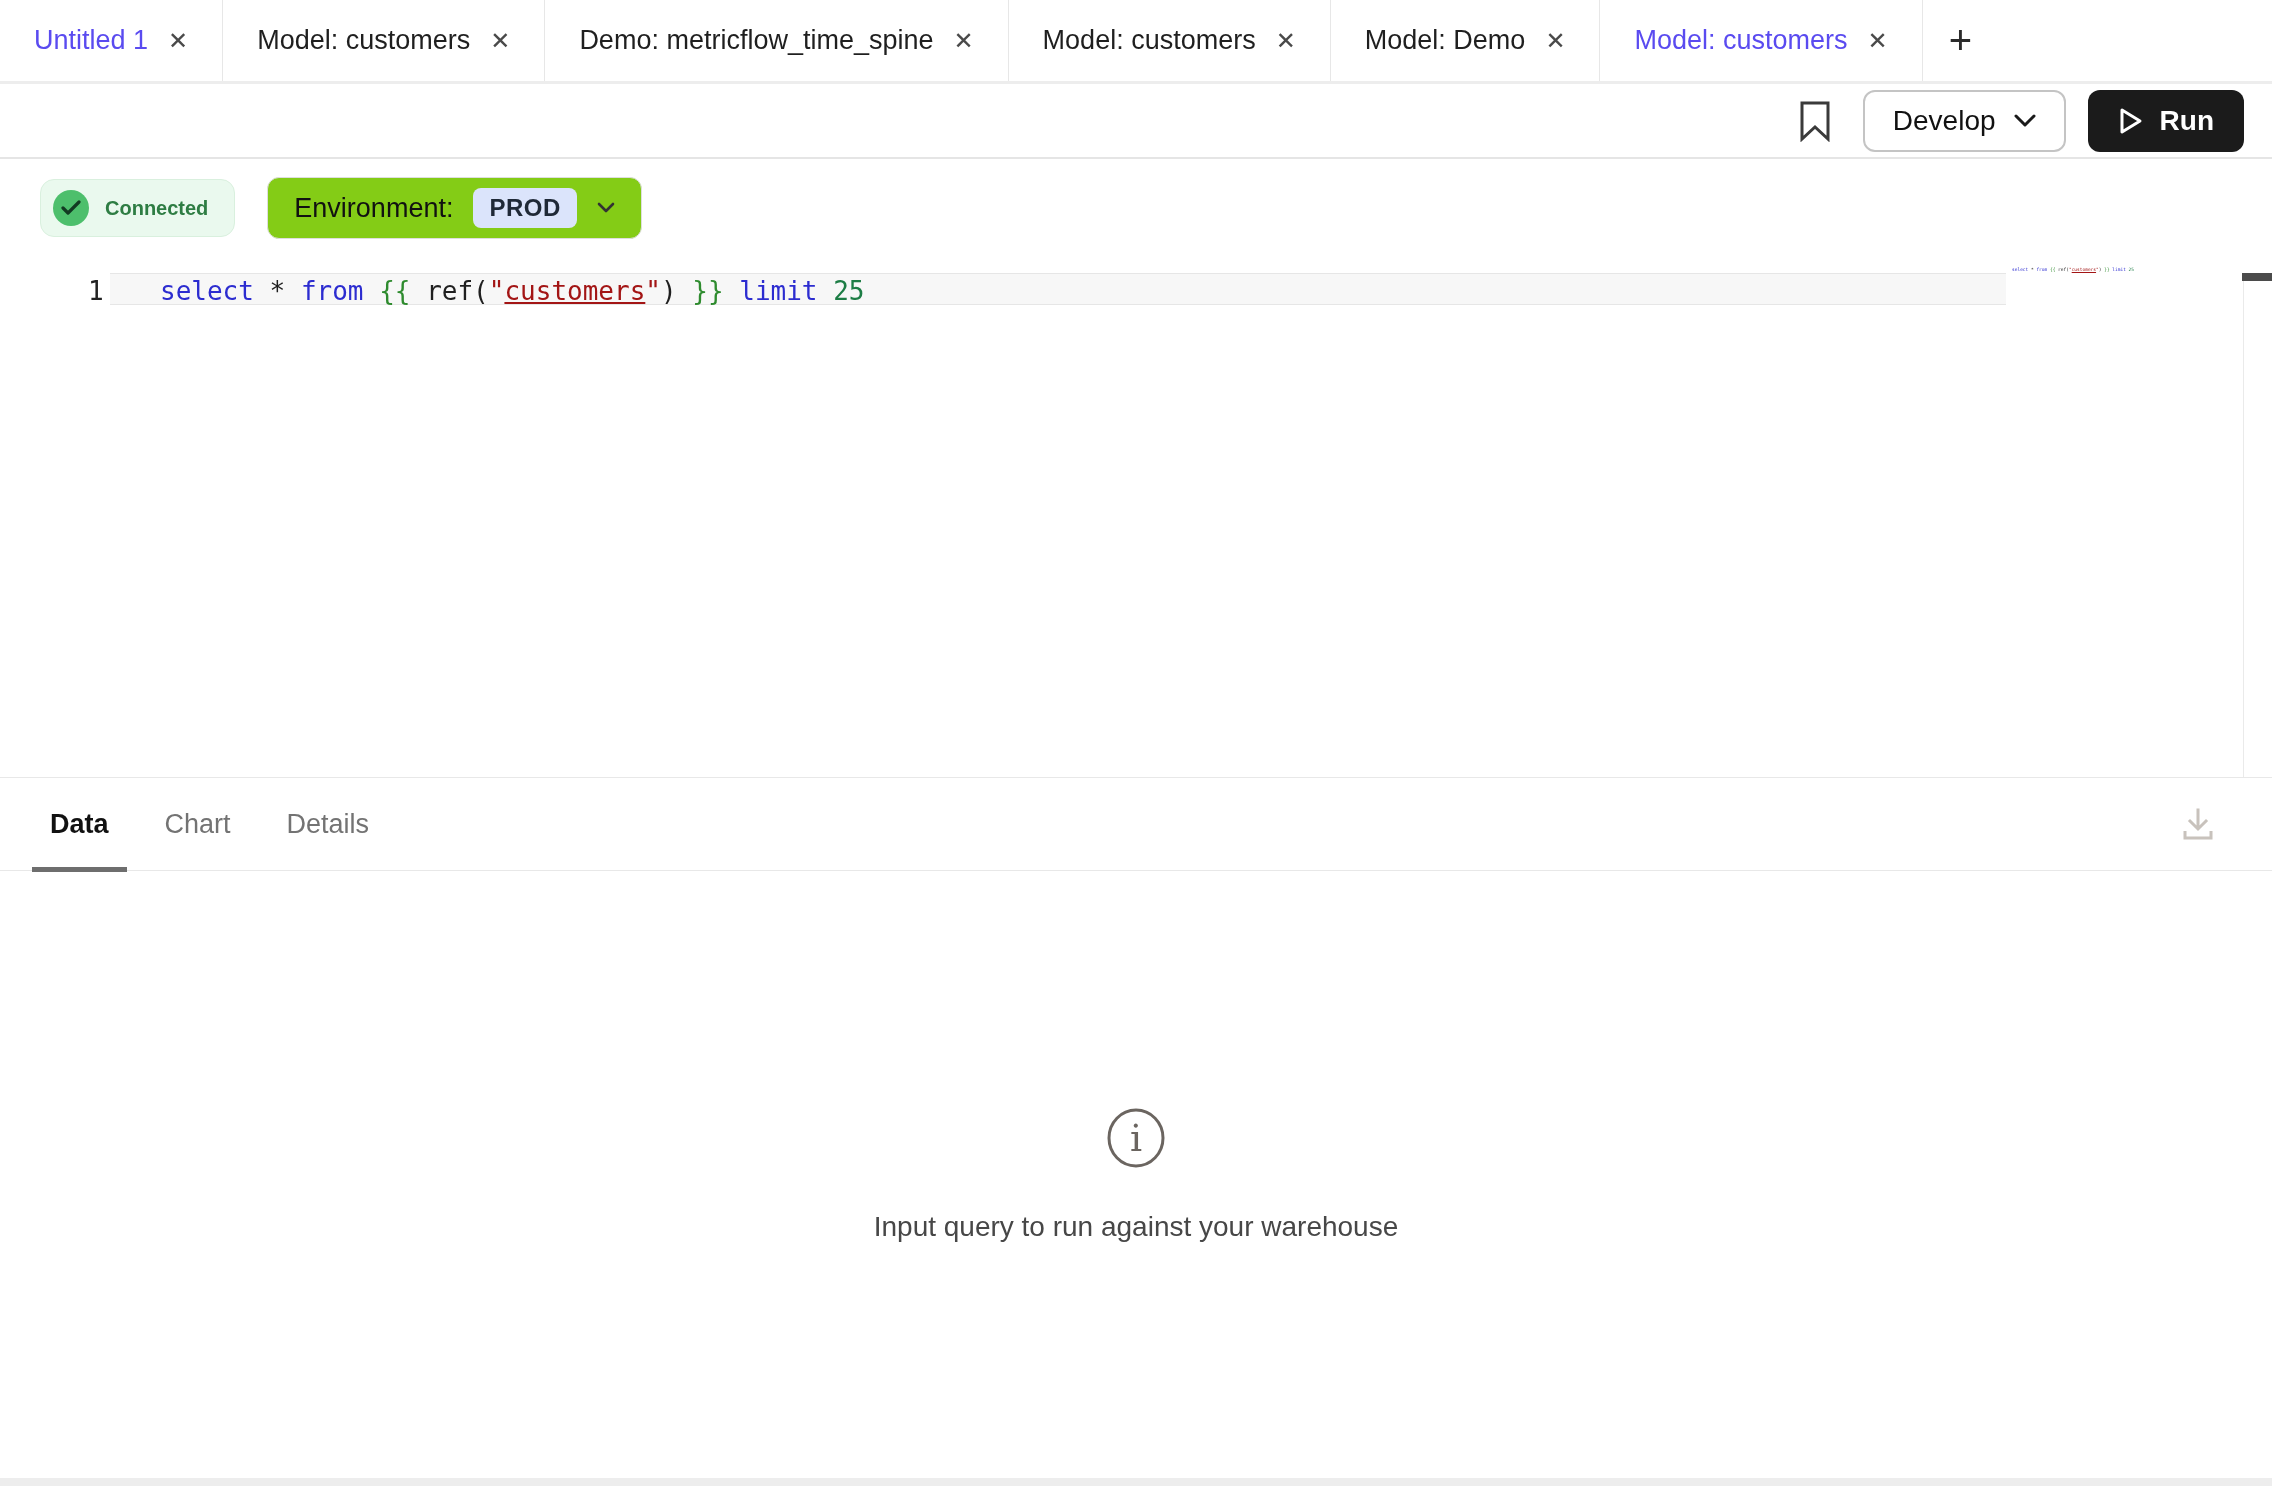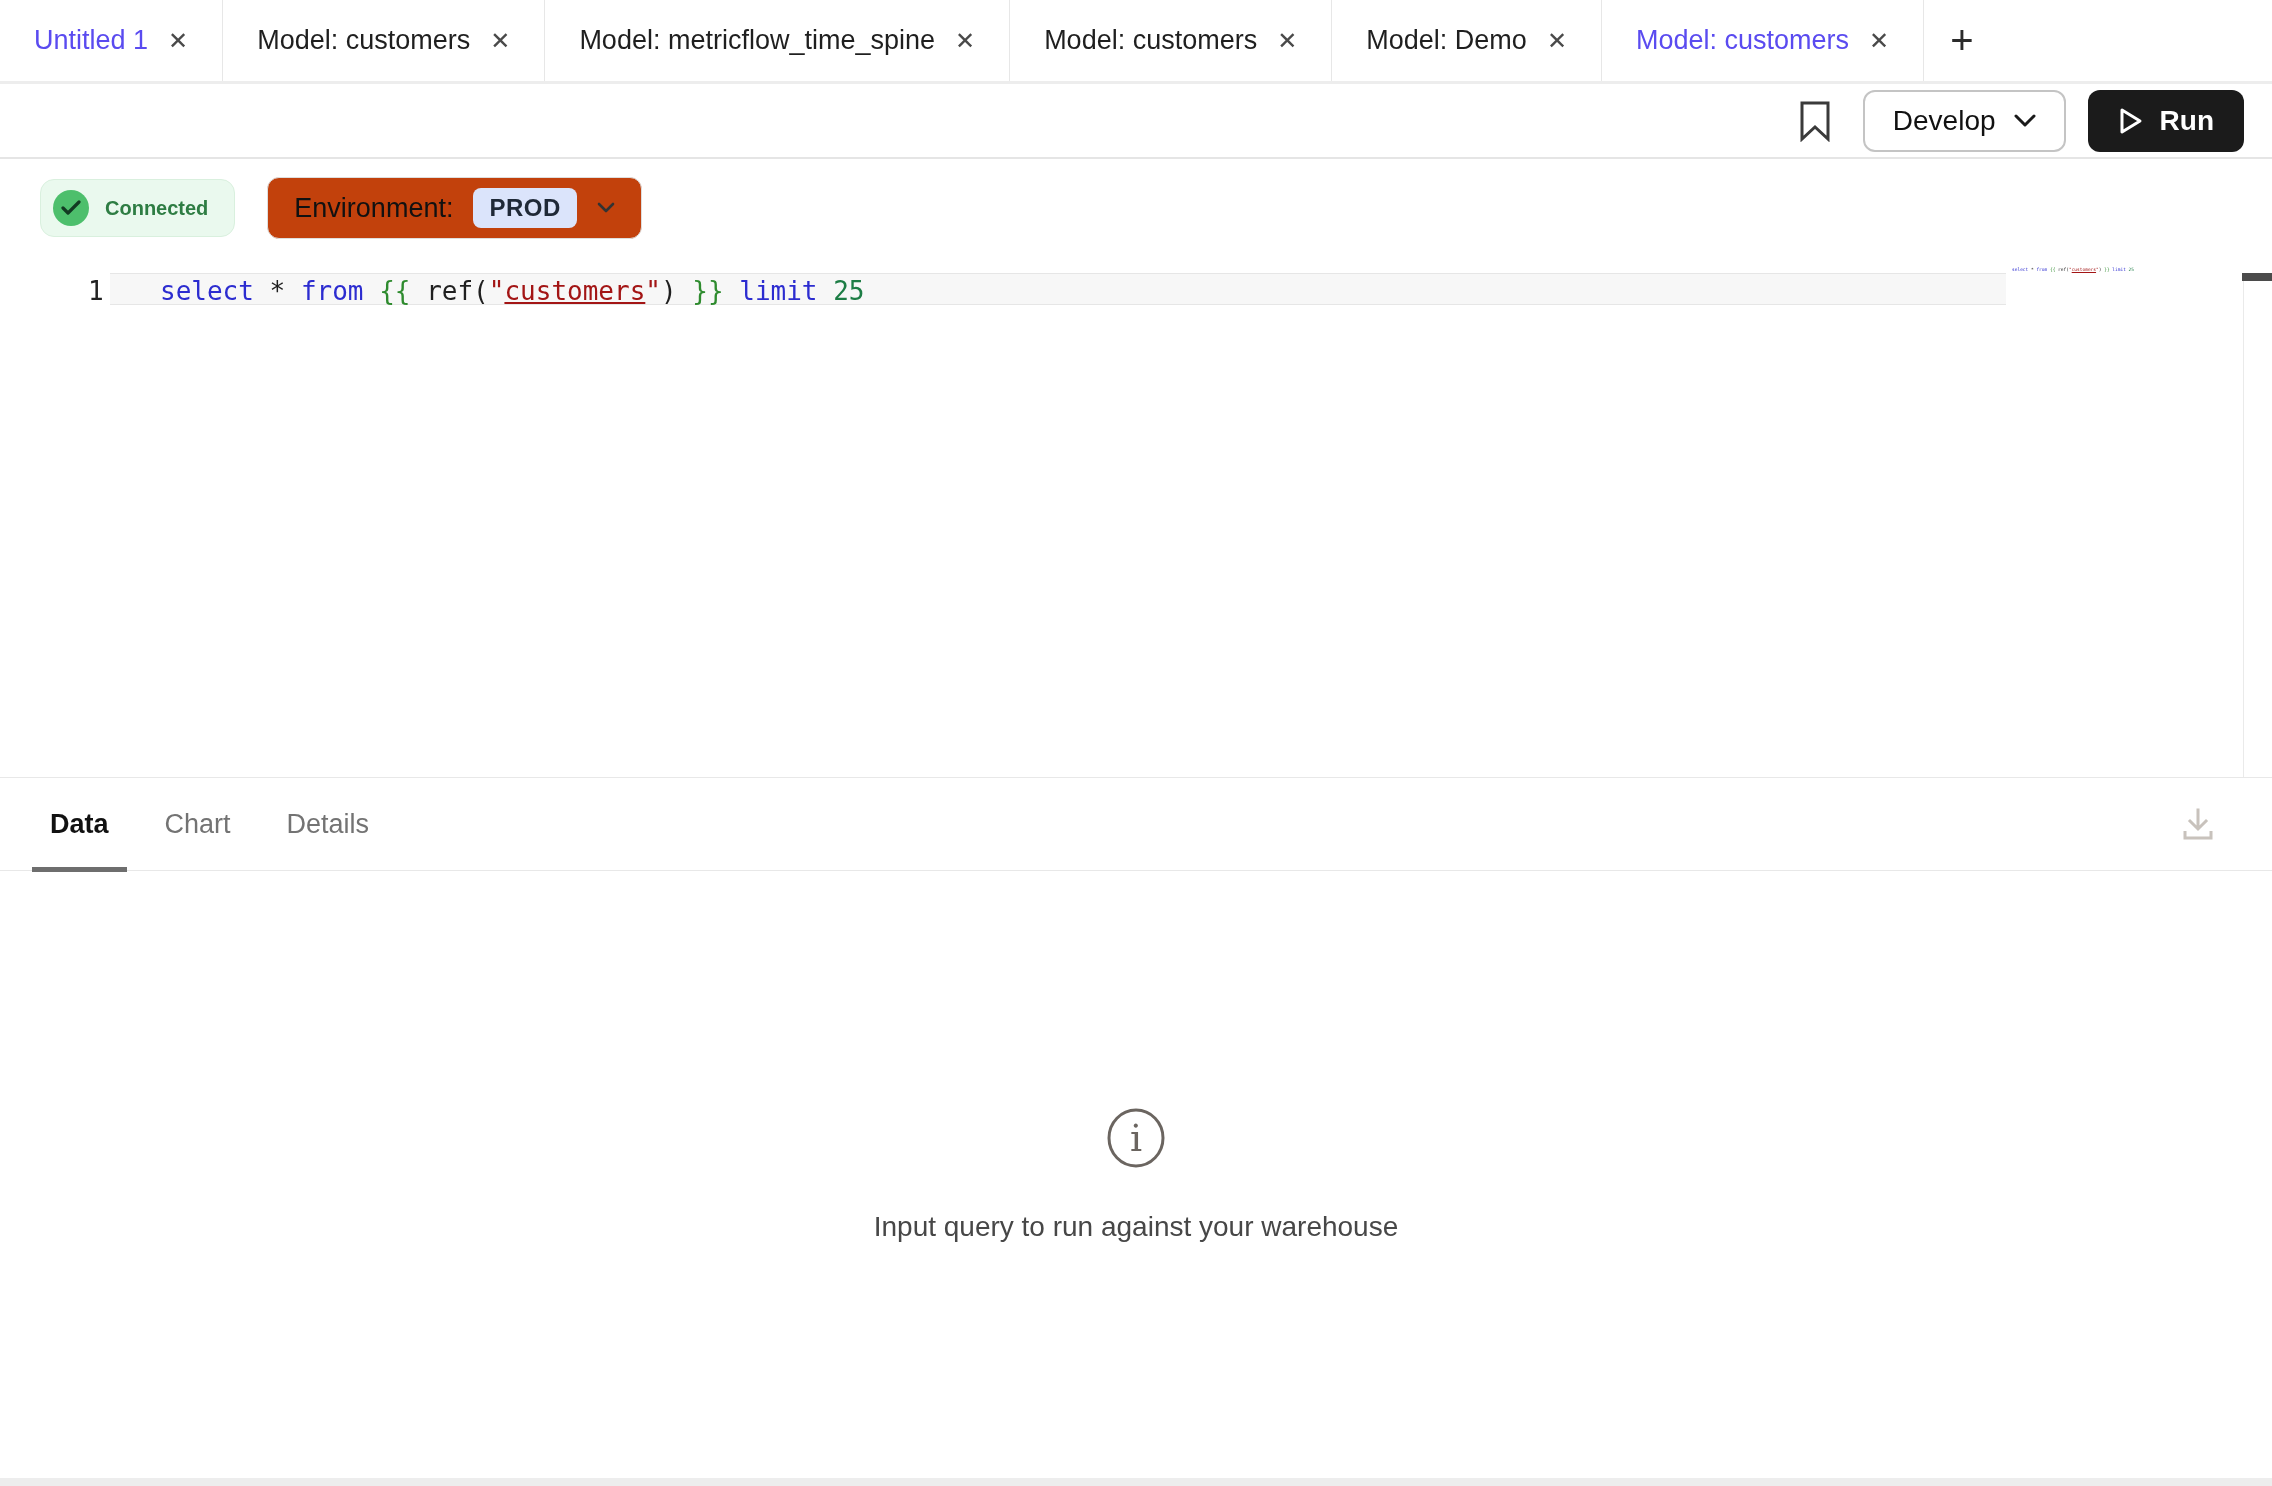--- a/index.html
+++ b/index.html
@@ -28,21 +28,21 @@
              font-weight:600; cursor:pointer; }
 
   
   .status-row { display:flex; align-items:center; gap:32px; padding:18px 0 0 40px; height:80px; }
   .connected-badge { display:flex; align-items:center; gap:16px; height:58px; padding:0 26px 0 12px;
                      background:#eaf9ee; border:1px solid #d9f0de; border-radius:14px; }
   .connected-dot { width:36px; height:36px; border-radius:50%; background:#4dbf6c;
                    display:flex; align-items:center; justify-content:center; }
   .connected-text { font-size:20px; font-weight:600; color:#2e7d43; }
   .env-select { display:flex; align-items:center; gap:20px; height:62px; padding:0 26px;
-                background:#c2410c; border:1px solid #dedede; border-radius:12px; cursor:pointer; }
+                background:#84cc16; border:1px solid #dedede; border-radius:12px; cursor:pointer; }
   .env-label { font-size:27px; color:#111; }
   .env-pill { background:#dbe4fb; border-radius:8px; padding:6px 16px; font-size:24px;
               font-weight:700; color:#1f2937; letter-spacing:0.5px; }
 
   
   .editor { position:absolute; left:0; top:259px; width:2272px; height:518px; background:#fff; }
   .current-line { position:absolute; left:110px; top:14px; width:1896px; height:32px;
                   background:#f7f7f7; border-top:1px solid #e6e6e6; border-bottom:1px solid #e6e6e6; }
   .line-number { position:absolute; left:88px; top:17px; font-family:"DejaVu Sans Mono", monospace;
                  font-size:26px; color:#222; }
@@ -77,21 +77,21 @@
   <div id="tab-list" style="display:flex;">
       <div class="tab highlighted">
         <span class="tab-label" style="color: rgb(90, 75, 240);">Untitled 1</span>
         <span class="tab-close">✕</span>
       </div>
       <div class="tab">
         <span class="tab-label">Model: customers</span>
         <span class="tab-close">✕</span>
       </div>
       <div class="tab">
-        <span class="tab-label">Model: metricflow_time_spine</span>
+        <span class="tab-label">Demo: metricflow_time_spine</span>
         <span class="tab-close">✕</span>
       </div>
       <div class="tab">
         <span class="tab-label">Model: customers</span>
         <span class="tab-close">✕</span>
       </div>
       <div class="tab">
         <span class="tab-label">Model: Demo</span>
         <span class="tab-close">✕</span>
       </div>

